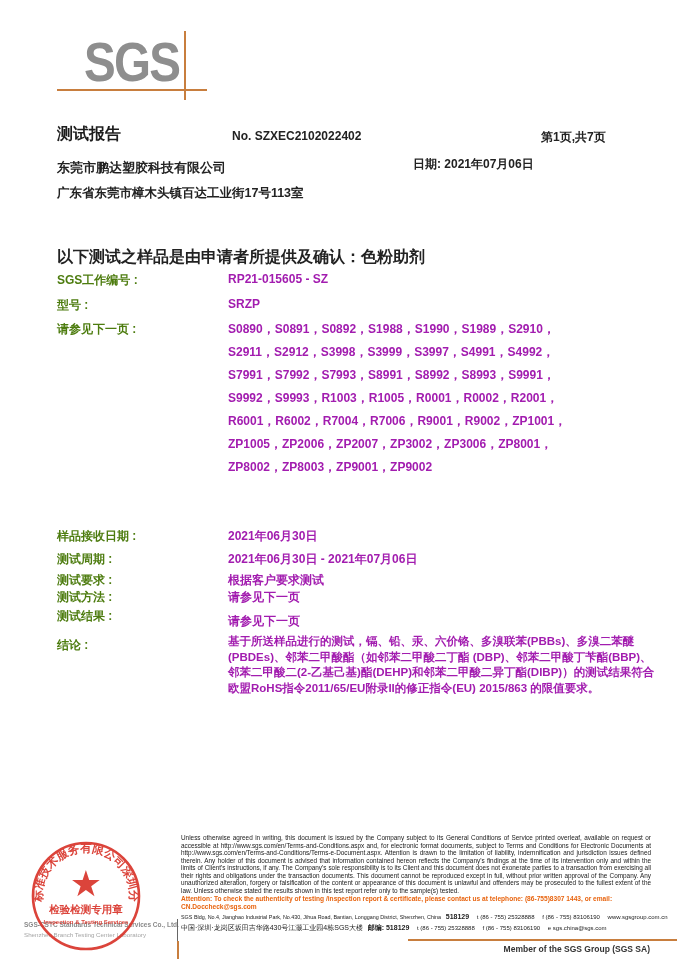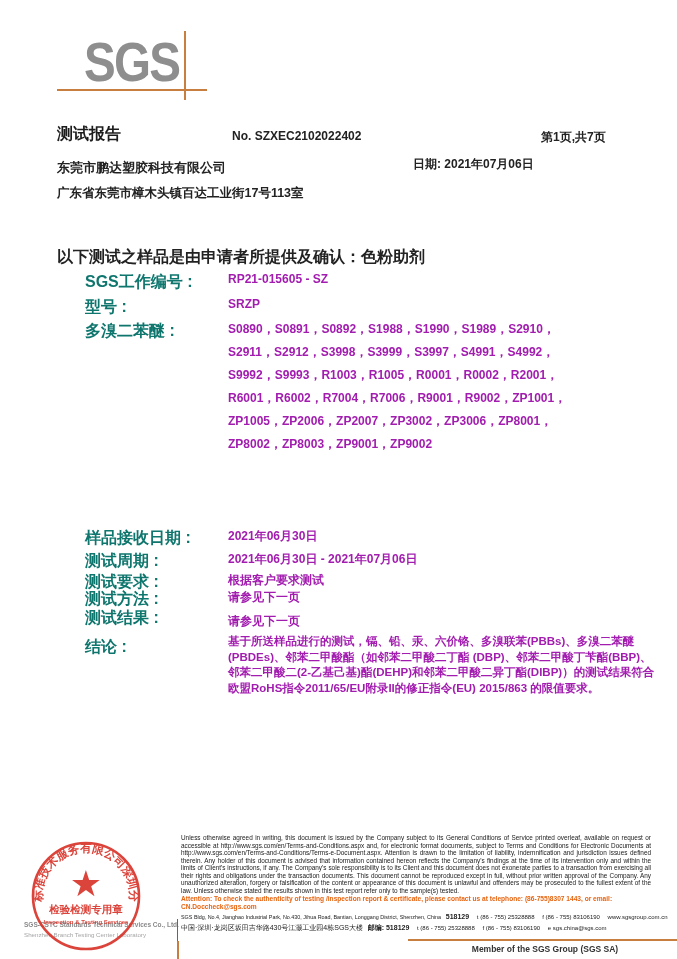--- a/index.html
+++ b/index.html
@@ -22,42 +22,42 @@
   .title{left:57px;top:124px;font-size:16px;font-weight:bold;color:#1c1c1c;}
   .report-no{left:232px;top:129px;font-size:12px;font-weight:600;}
   .date{left:413px;top:129px;font-size:12px;font-weight:600;margin-top:27px;}
   .pageno{left:541px;top:129px;font-size:12px;font-weight:600;}
 
   .client-name{left:57px;top:159px;font-size:13px;font-weight:600;}
   .client-addr{left:57px;top:185px;font-size:12.5px;font-weight:600;}
 
   .intro{left:57px;top:247px;font-size:16px;font-weight:600;}
 
-  .flabel{left:57px;font-size:16px;font-weight:600;color:#0f766e;margin-left:28px;}
+  .flabel{left:57px;font-size:12px;font-weight:600;color:#4d7c0f;}
   .fvalue{left:228px;font-size:12px;font-weight:600;color:#a21caf;}
   .ref-line{height:23px;line-height:23px;white-space:nowrap;}
   .conclusion{width:428px;line-height:15.5px;font-size:11.5px;}
 
   
   .foot-co1{left:24px;top:921px;font-size:6.5px;font-weight:bold;color:#8a8a8a;width:160px;}
   .foot-co2{left:24px;top:931px;font-size:6.2px;color:#a5a5a5;width:160px;}
   .stamp{left:28px;top:838px;width:116px;height:116px;opacity:.92;}
   .foot-col{left:181px;top:834px;width:470px;}
   .disclaimer{font-size:6.4px;line-height:7.55px;text-align:justify;color:#1a1a1a;font-weight:500;}
   .attention{font-size:6.6px;line-height:7.6px;color:#e8640f;font-weight:bold;margin-top:1px;}
   .addr-row{font-size:6px;color:#222;margin-top:2.5px;white-space:nowrap;font-weight:500;}
   .addr-row .addr{font-size:5.4px;}
   .addr-row .zip{font-size:7px;font-weight:bold;margin-left:3px;}
   .addr-row .tel{margin-left:6px;}
   .addr-row .web{margin-left:6px;}
   .addr-cn .addr{font-size:7px;}
   .foot-divider{left:177px;top:919px;width:1px;height:24px;background:#666;}
   .foot-divider-orange{left:177px;top:941px;width:2px;height:18px;background:#c87e3e;}
   .foot-hline{left:408px;top:939px;width:269px;height:2px;background:#c87e3e;}
-  .member{left:440px;top:944px;width:210px;font-size:8.5px;font-weight:600;color:#333;text-align:center;}
+  .member{left:440px;top:944px;width:210px;font-size:8.5px;font-weight:600;color:#333;text-align:right;}
 </style>
 </head>
 <body>
 
 <div class="doc">
 
   <div class="abs logo-text">SGS</div>
   <div class="abs logo-hline"></div>
   <div class="abs logo-vline"></div>
 
@@ -70,24 +70,25 @@
   <div class="abs client-addr">广东省东莞市樟木头镇百达工业街17号113室</div>
 
   <div class="abs intro">以下测试之样品是由申请者所提供及确认：色粉助剂</div>
 
   <div class="abs flabel" style="top:272px">SGS工作编号 :</div>
   <div class="abs fvalue" style="top:272px">RP21-015605 - SZ</div>
 
   <div class="abs flabel" style="top:297px">型号 :</div>
   <div class="abs fvalue" style="top:297px">SRZP</div>
 
-  <div class="abs flabel" style="top:321px">多溴二苯醚 :</div>
+  <div class="abs flabel" style="top:321px">请参见下一页 :</div>
   <div class="abs fvalue" style="top:318px">
     <div class="ref-line">S0890，S0891，S0892，S1988，S1990，S1989，S2910，</div>
     <div class="ref-line">S2911，S2912，S3998，S3999，S3997，S4991，S4992，</div>
+    <div class="ref-line">S7991，S7992，S7993，S8991，S8992，S8993，S9991，</div>
     <div class="ref-line">S9992，S9993，R1003，R1005，R0001，R0002，R2001，</div>
     <div class="ref-line">R6001，R6002，R7004，R7006，R9001，R9002，ZP1001，</div>
     <div class="ref-line">ZP1005，ZP2006，ZP2007，ZP3002，ZP3006，ZP8001，</div>
     <div class="ref-line">ZP8002，ZP8003，ZP9001，ZP9002</div>
   </div>
 
   <div class="abs flabel" style="top:528px">样品接收日期 :</div>
   <div class="abs fvalue" style="top:528px">2021年06月30日</div>
 
   <div class="abs flabel" style="top:551px">测试周期 :</div>

